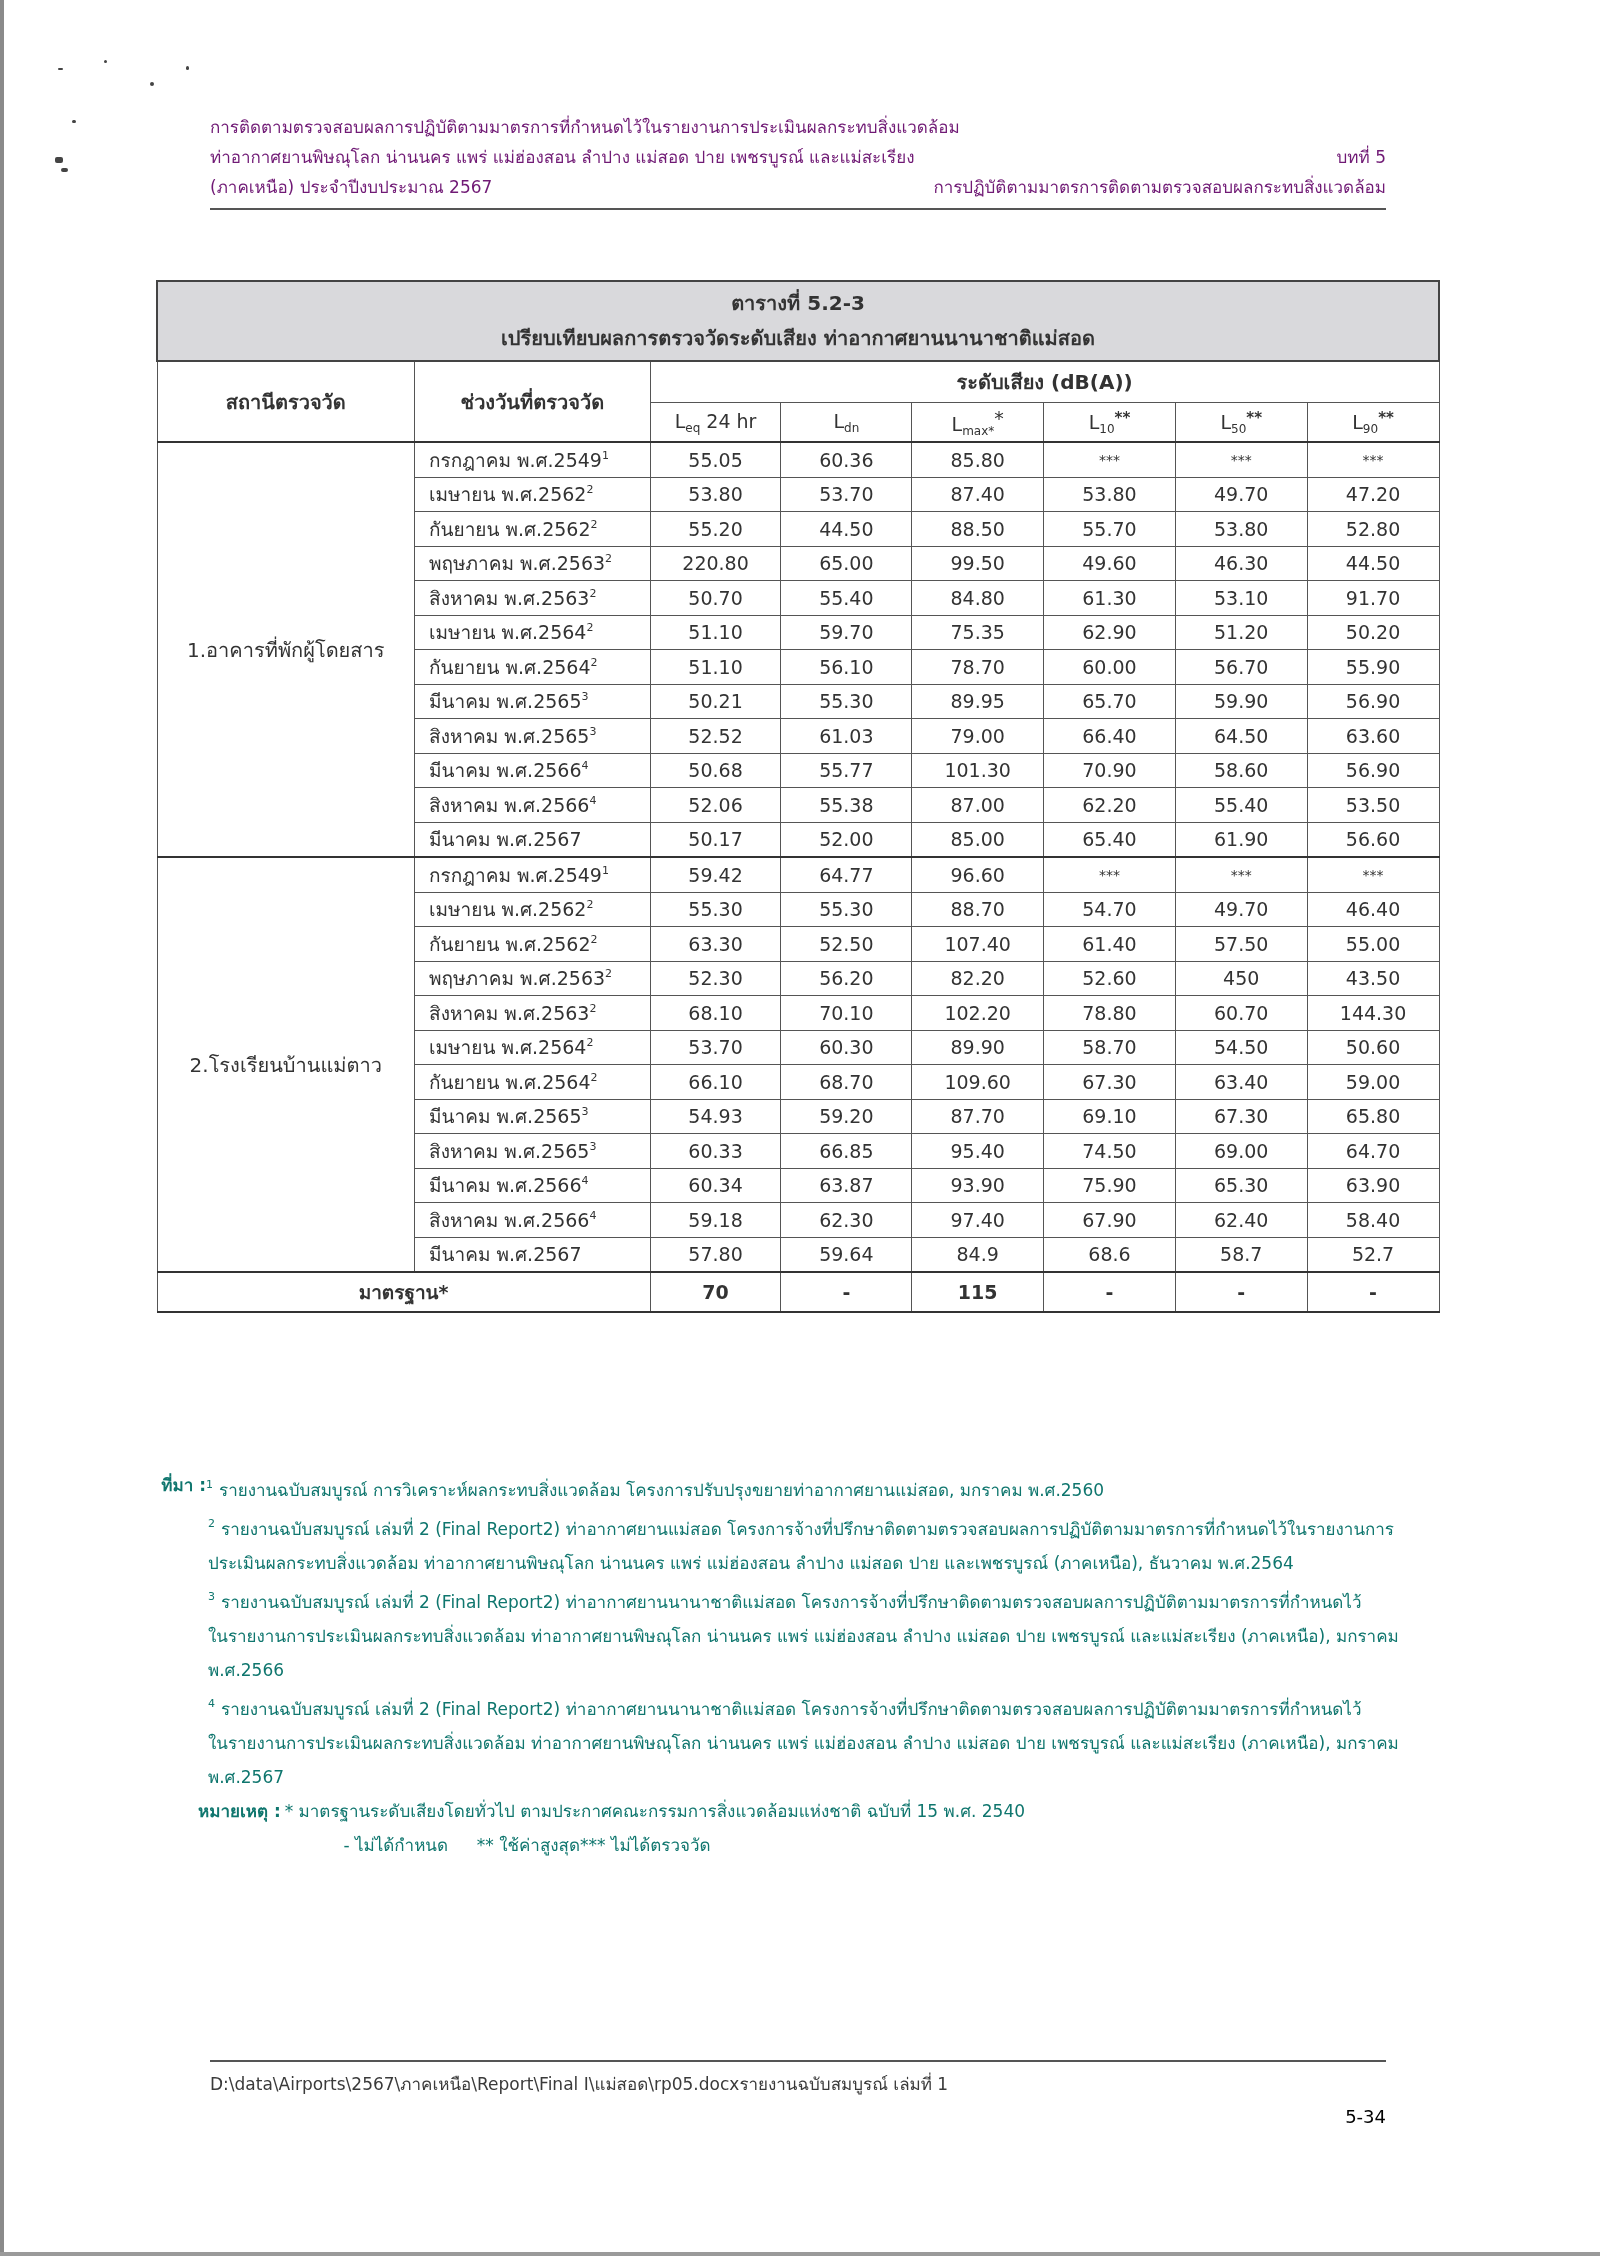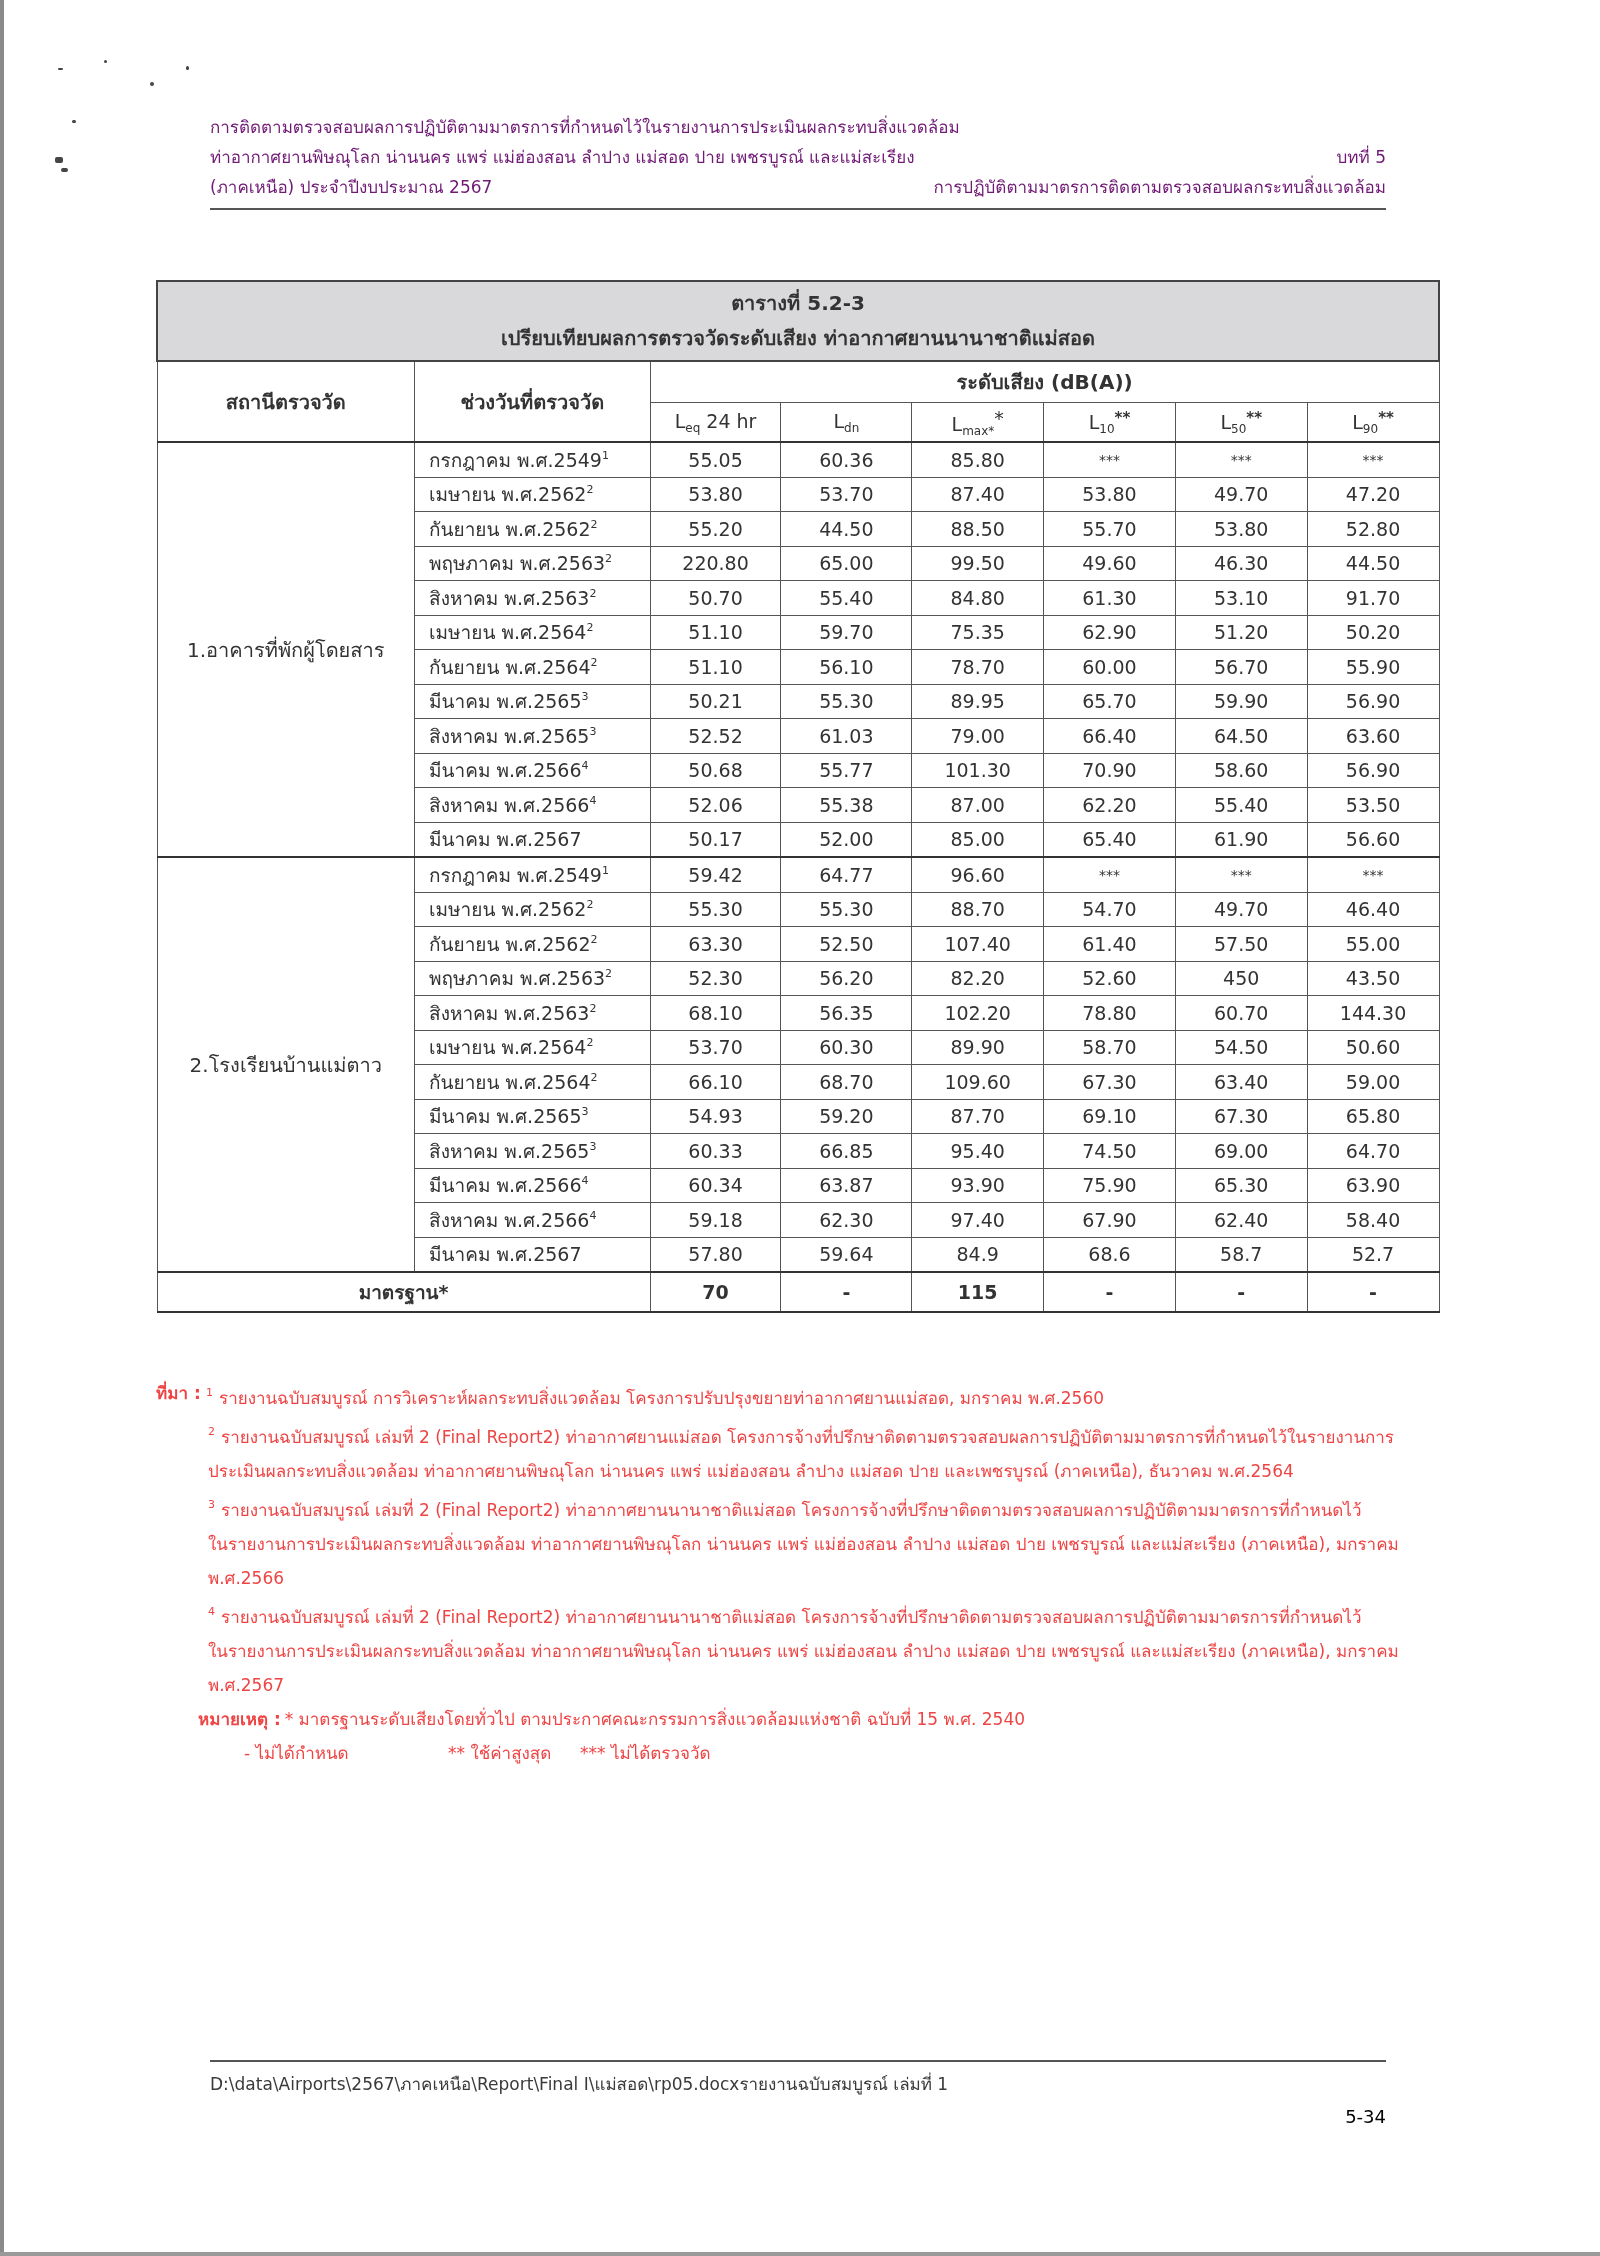--- a/index.html
+++ b/index.html
@@ -24,21 +24,21 @@
   table.noise .hdr { font-weight: bold; font-size: 20px; }
   table.noise .sub { font-size: 19px; height: 38px; }
   table.noise td.date { text-align: left; padding-left: 14px; }
   table.noise td.station { text-align: center; font-size: 20px; }
   table.noise tr.group-start td { border-top: 2px solid #333; }
   table.noise tr.std td { font-weight: bold; border-top: 2px solid #333; border-bottom: 2px solid #333; height: 38px; }
   table.noise td.dash { border-bottom: 1px dashed #777; }
   sup { font-size: 11px; vertical-align: 8px; }
   sub.s { font-size: 12px; vertical-align: -4px; }
 
-  .notes { position: absolute; left: 156px; top: 1376px; width: 1290px; font-size: 17px; color: #ef4444; line-height: 34px; }
+  .notes { position: absolute; left: 156px; top: 1468px; width: 1290px; font-size: 17px; color: #0f766e; line-height: 34px; text-align: right; }
   .notes .row { display: flex; }
   .notes .lbl { font-weight: bold; width: 50px; flex: none; white-space: nowrap; }
   .notes .txt { white-space: nowrap; }
   .notes .remark-lbl { font-weight: bold; white-space: nowrap; margin-left: 42px; }
   .legend-row { padding-left: 88px; display: flex; gap: 0; }
   .legend-row span { display: inline-block; }
 
   .footer-rule { position: absolute; left: 210px; top: 2060px; width: 1176px; height: 2px; background: #555; }
   .footer { position: absolute; left: 210px; top: 2070px; width: 1176px; font-size: 17px; color: #3a3a3a; display: flex; justify-content: flex-start; }
   .page-num { position: absolute; left: 1336px; top: 2106px; width: 50px; text-align: right; font-size: 18px; color: #000000; }
@@ -246,21 +246,21 @@
         <td class="dash">52.30</td>
         <td class="dash">56.20</td>
         <td class="dash">82.20</td>
         <td class="dash">52.60</td>
         <td class="dash">450</td>
         <td class="dash">43.50</td>
       </tr>
       <tr>
         <td class="date dash"><span>สิงหาคม พ.ศ.2563</span><sup>2</sup></td>
         <td class="dash">68.10</td>
-        <td class="dash">56.35</td>
+        <td class="dash">70.10</td>
         <td class="dash">102.20</td>
         <td class="dash">78.80</td>
         <td class="dash">60.70</td>
         <td class="dash">144.30</td>
       </tr>
       <tr>
         <td class="date dash"><span>เมษายน พ.ศ.2564</span><sup>2</sup></td>
         <td class="dash">53.70</td>
         <td class="dash">60.30</td>
         <td class="dash">89.90</td>

